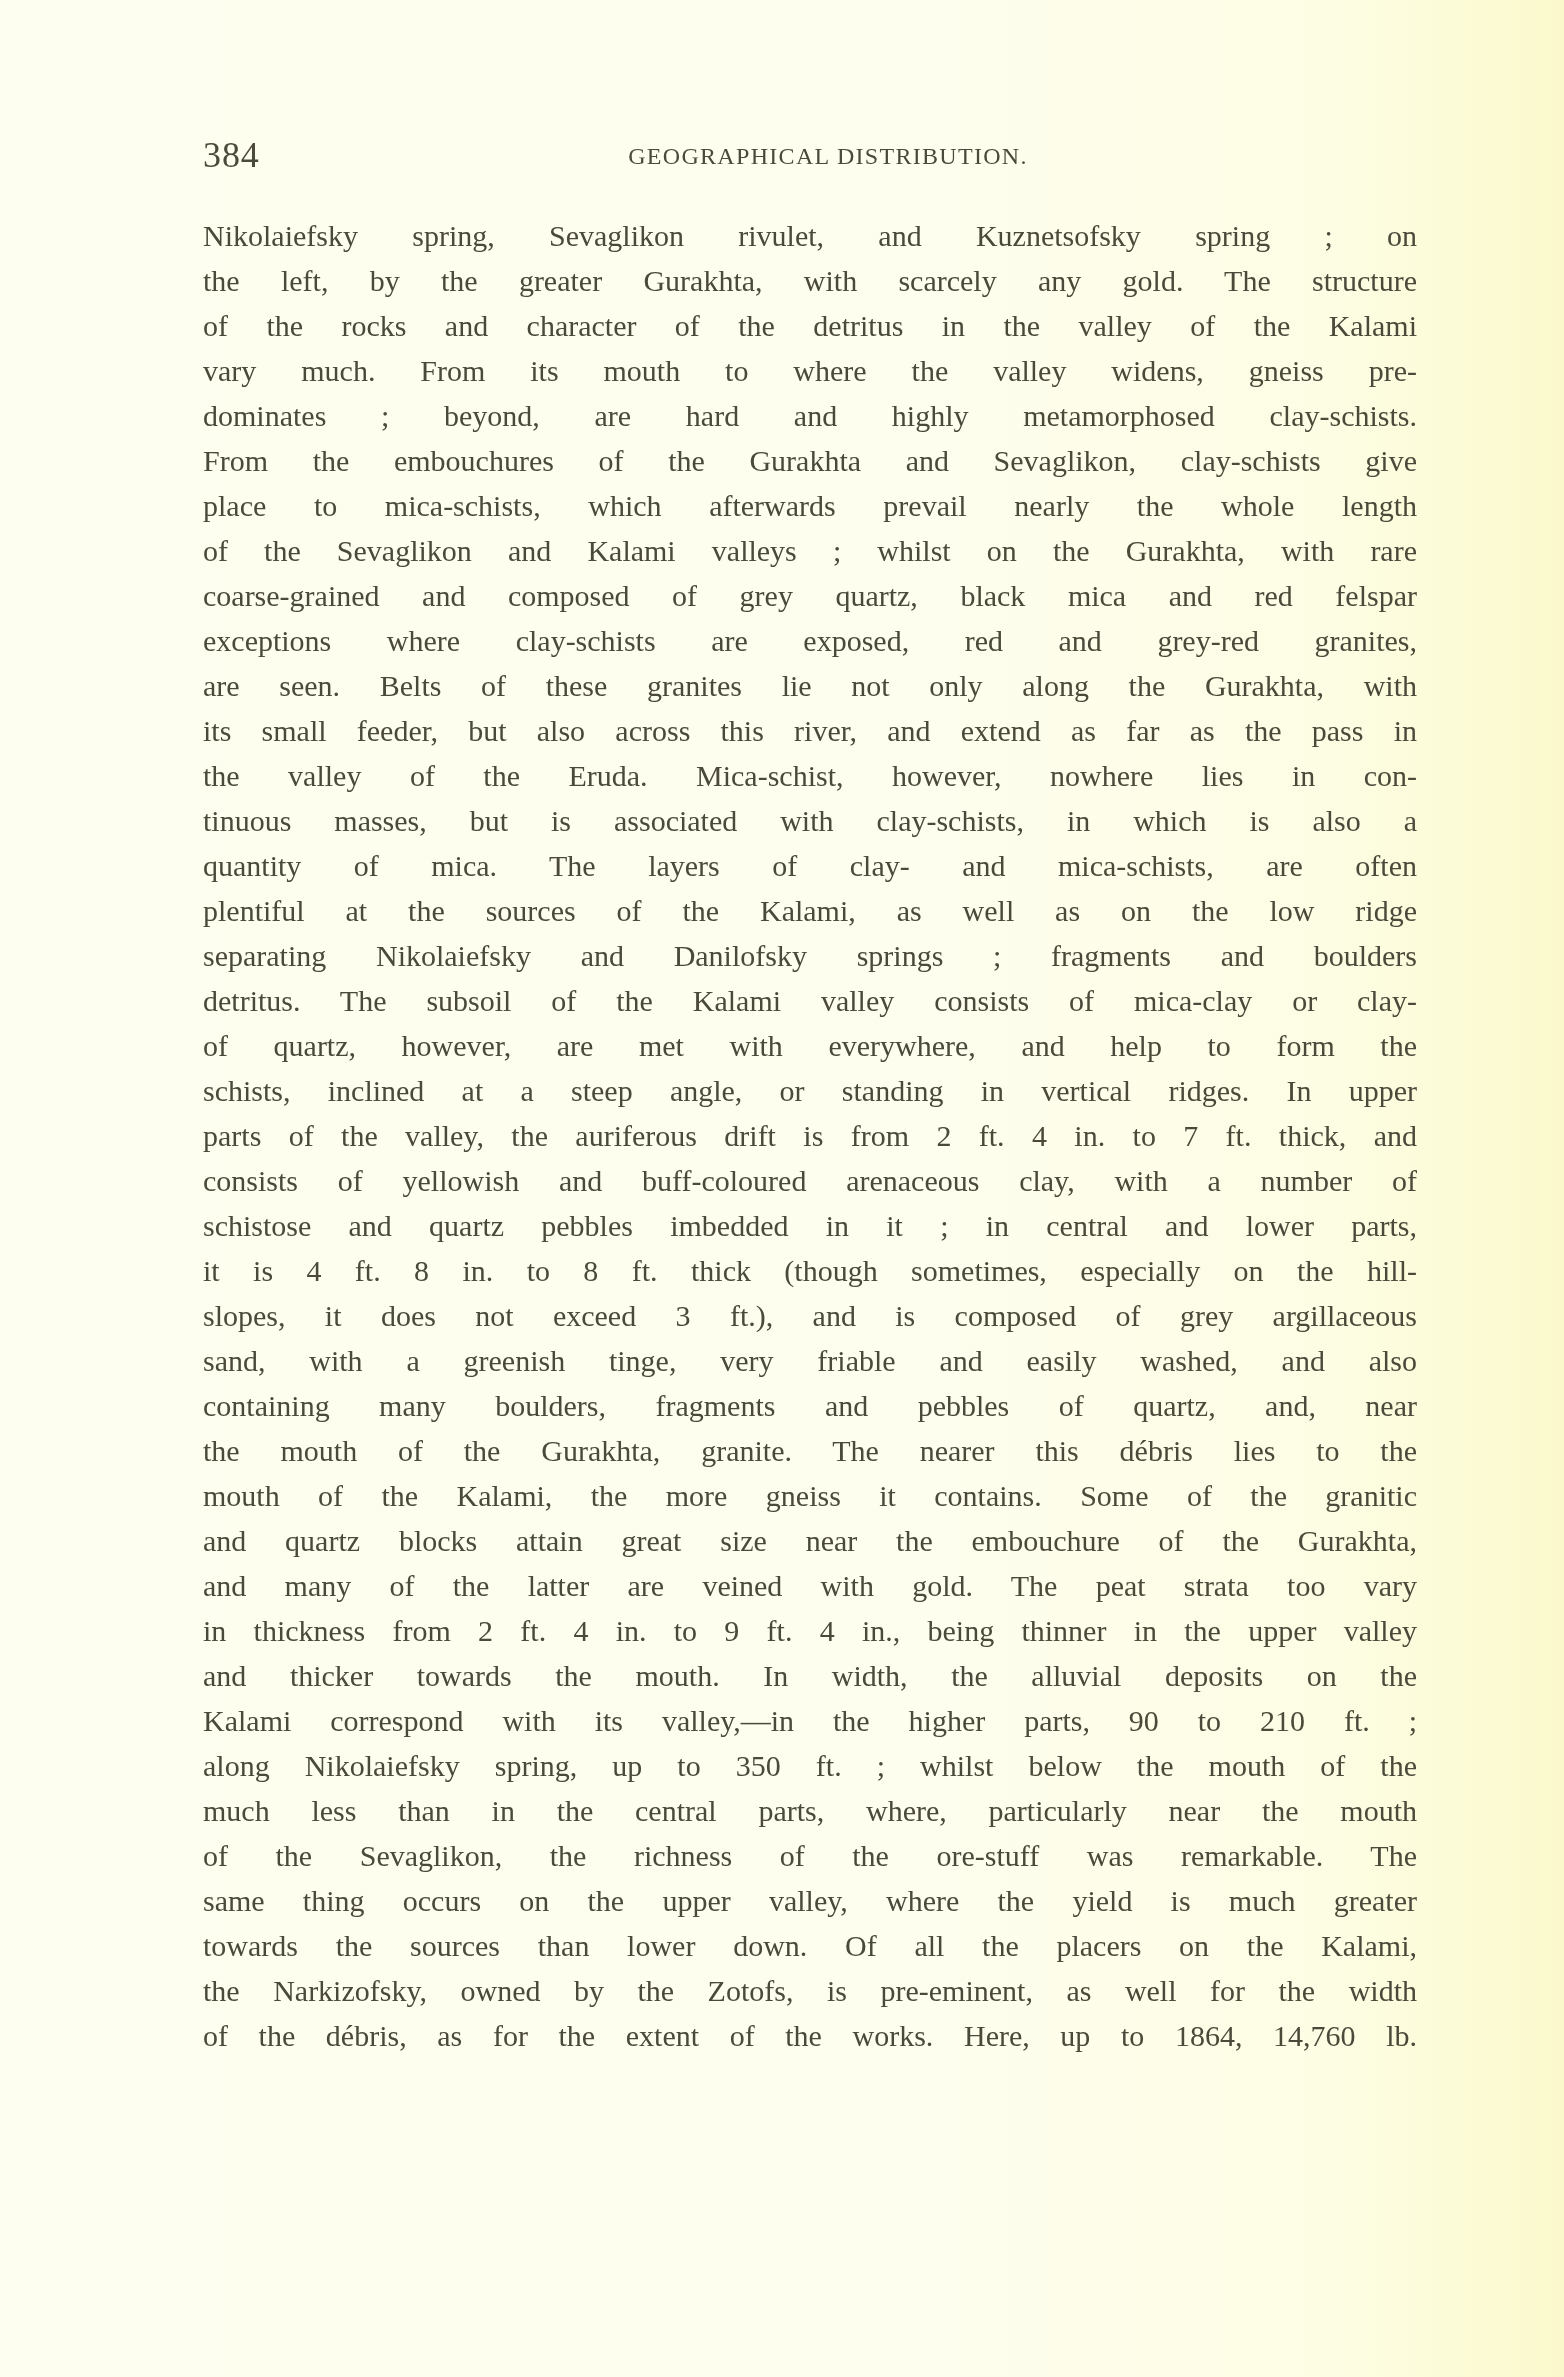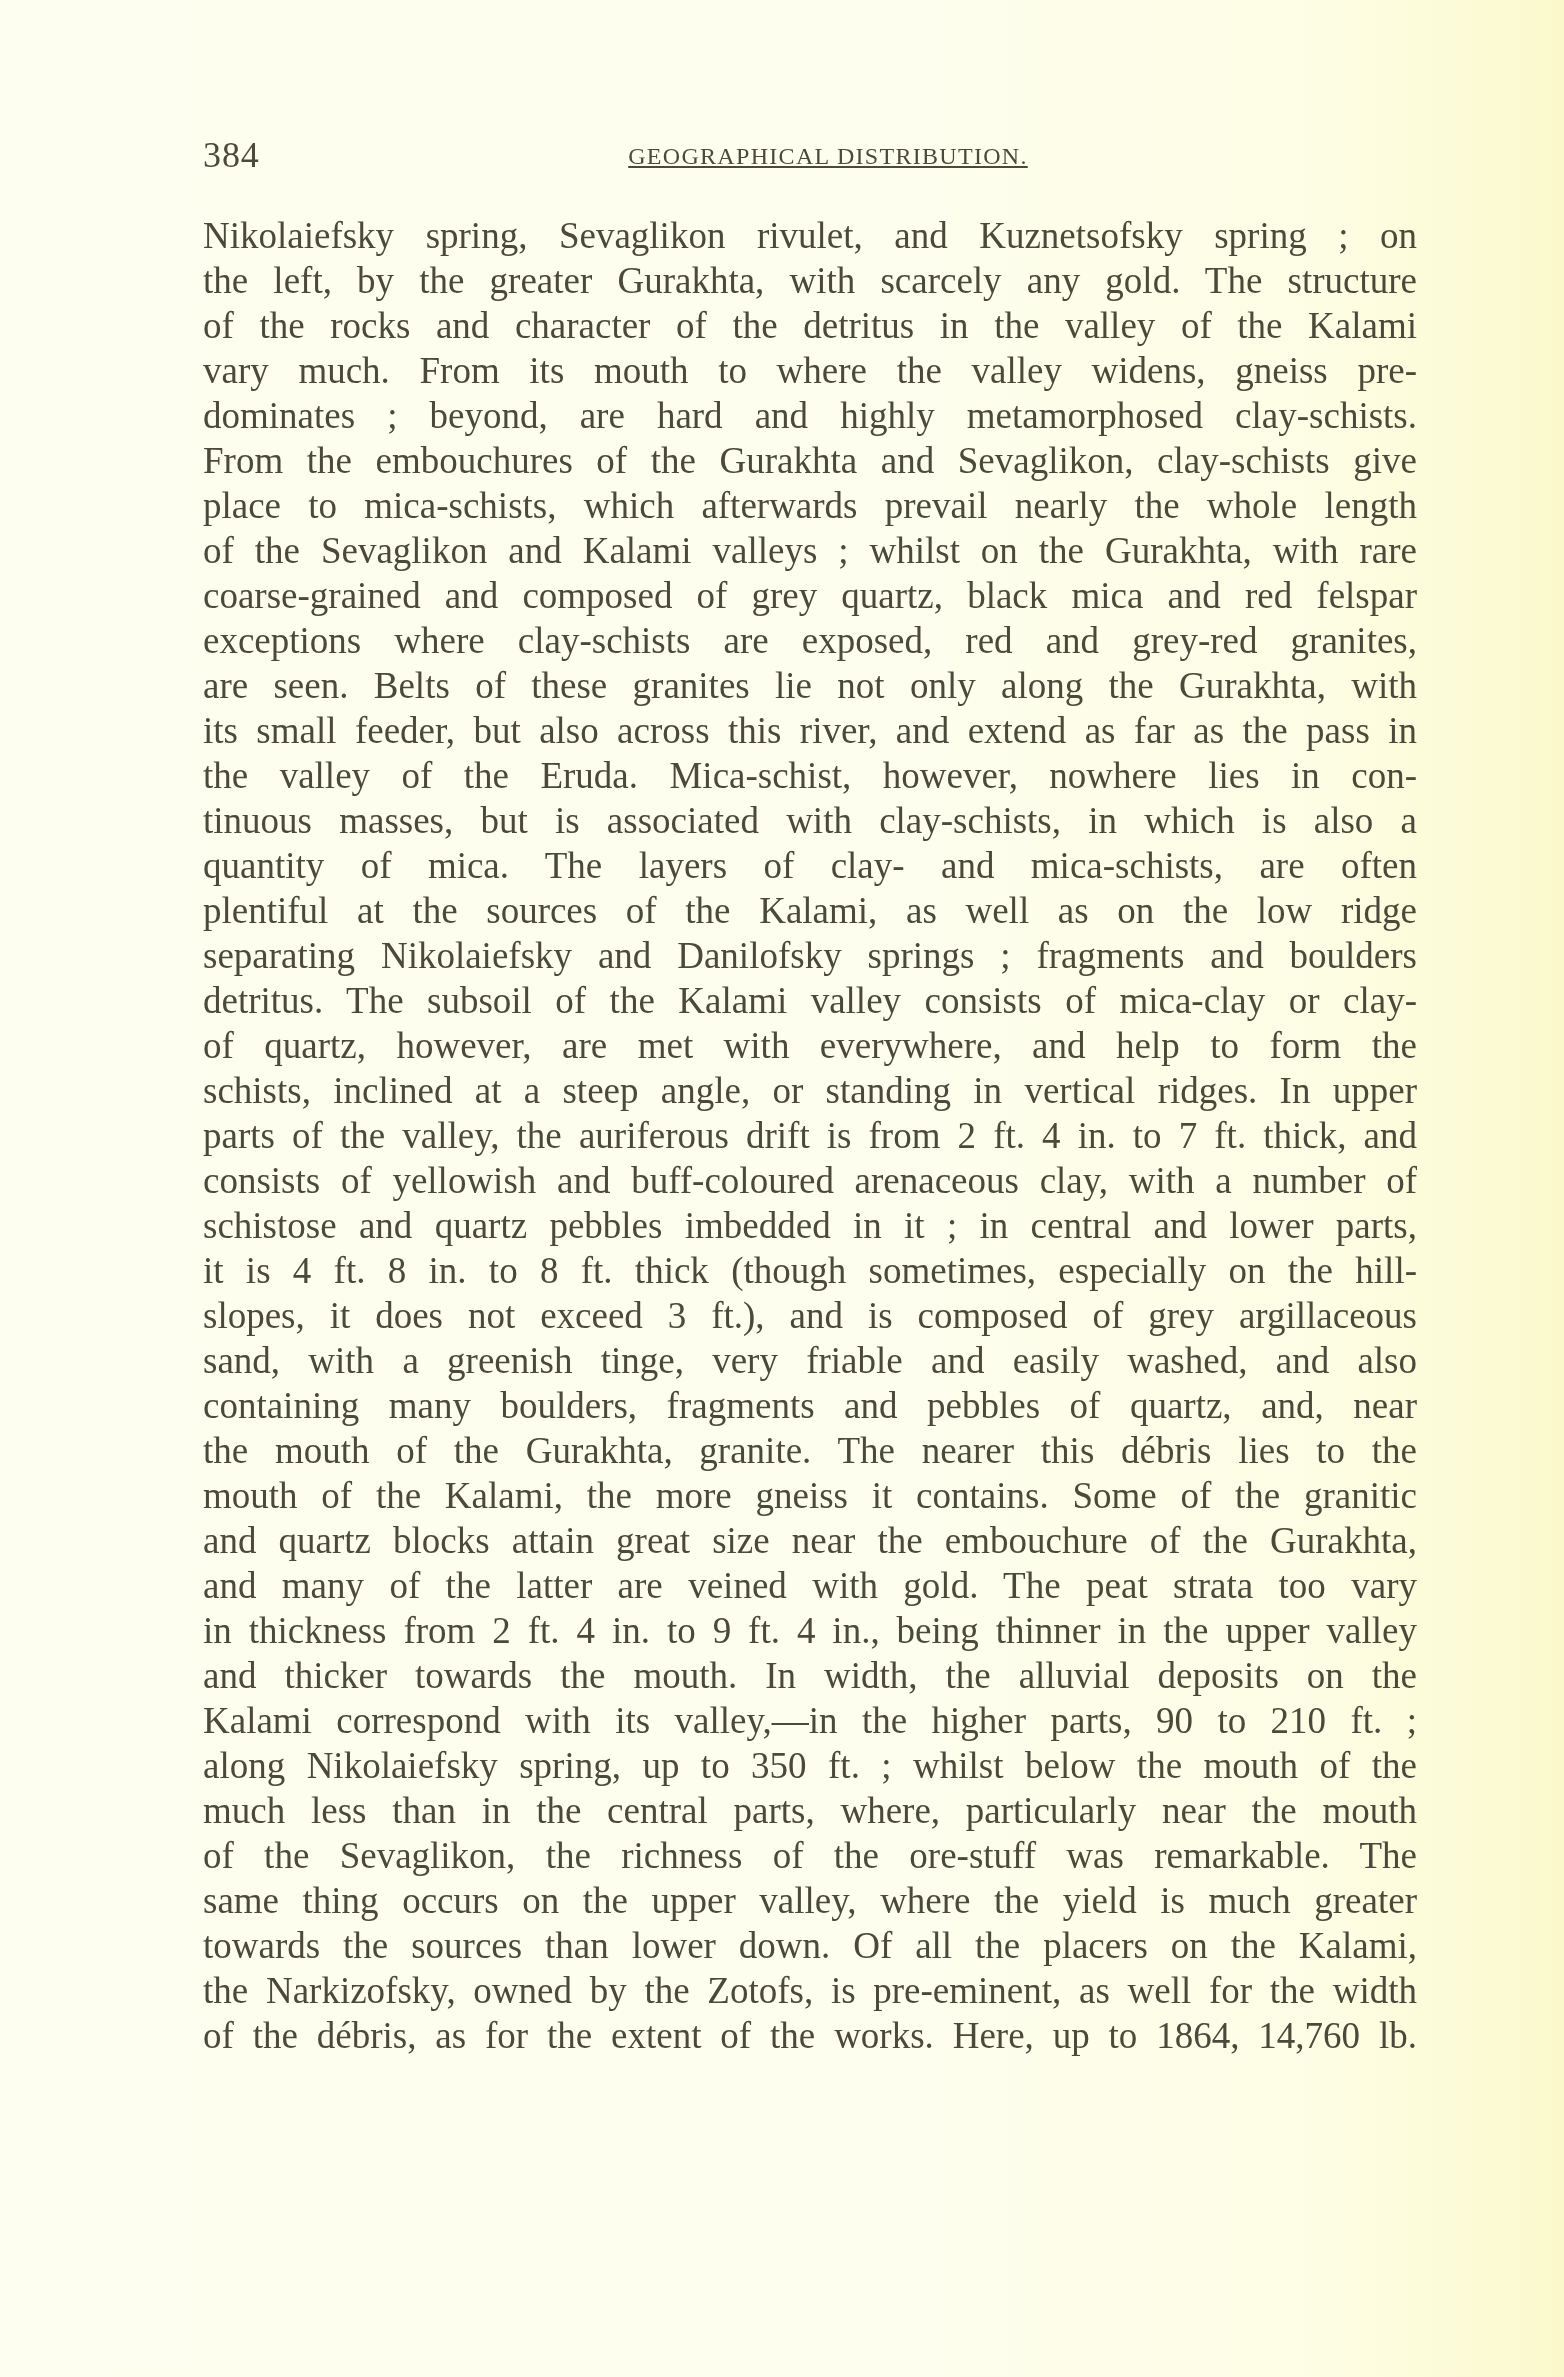--- a/index.html
+++ b/index.html
@@ -39,31 +39,30 @@
   .header-title {
     position: absolute;
     left: 0;
     right: 0;
     top: 5.4px;
     text-align: center;
     font-size: 24px;
     letter-spacing: 1.3px;
     line-height: 36px;
     padding-left: 36px;
-    text-decoration: underline;
   }
   .body-text {
     position: absolute;
     left: 203px;
     top: 213px;
     width: 1214px;
   }
   .line {
     display: block;
-    font-size: 37px;
+    font-size: 30px;
     line-height: 45px;
     height: 45px;
     white-space: nowrap;
     text-align: justify;
     text-align-last: justify;
     overflow: hidden;
   }
 </style>
 </head>
 <body>

